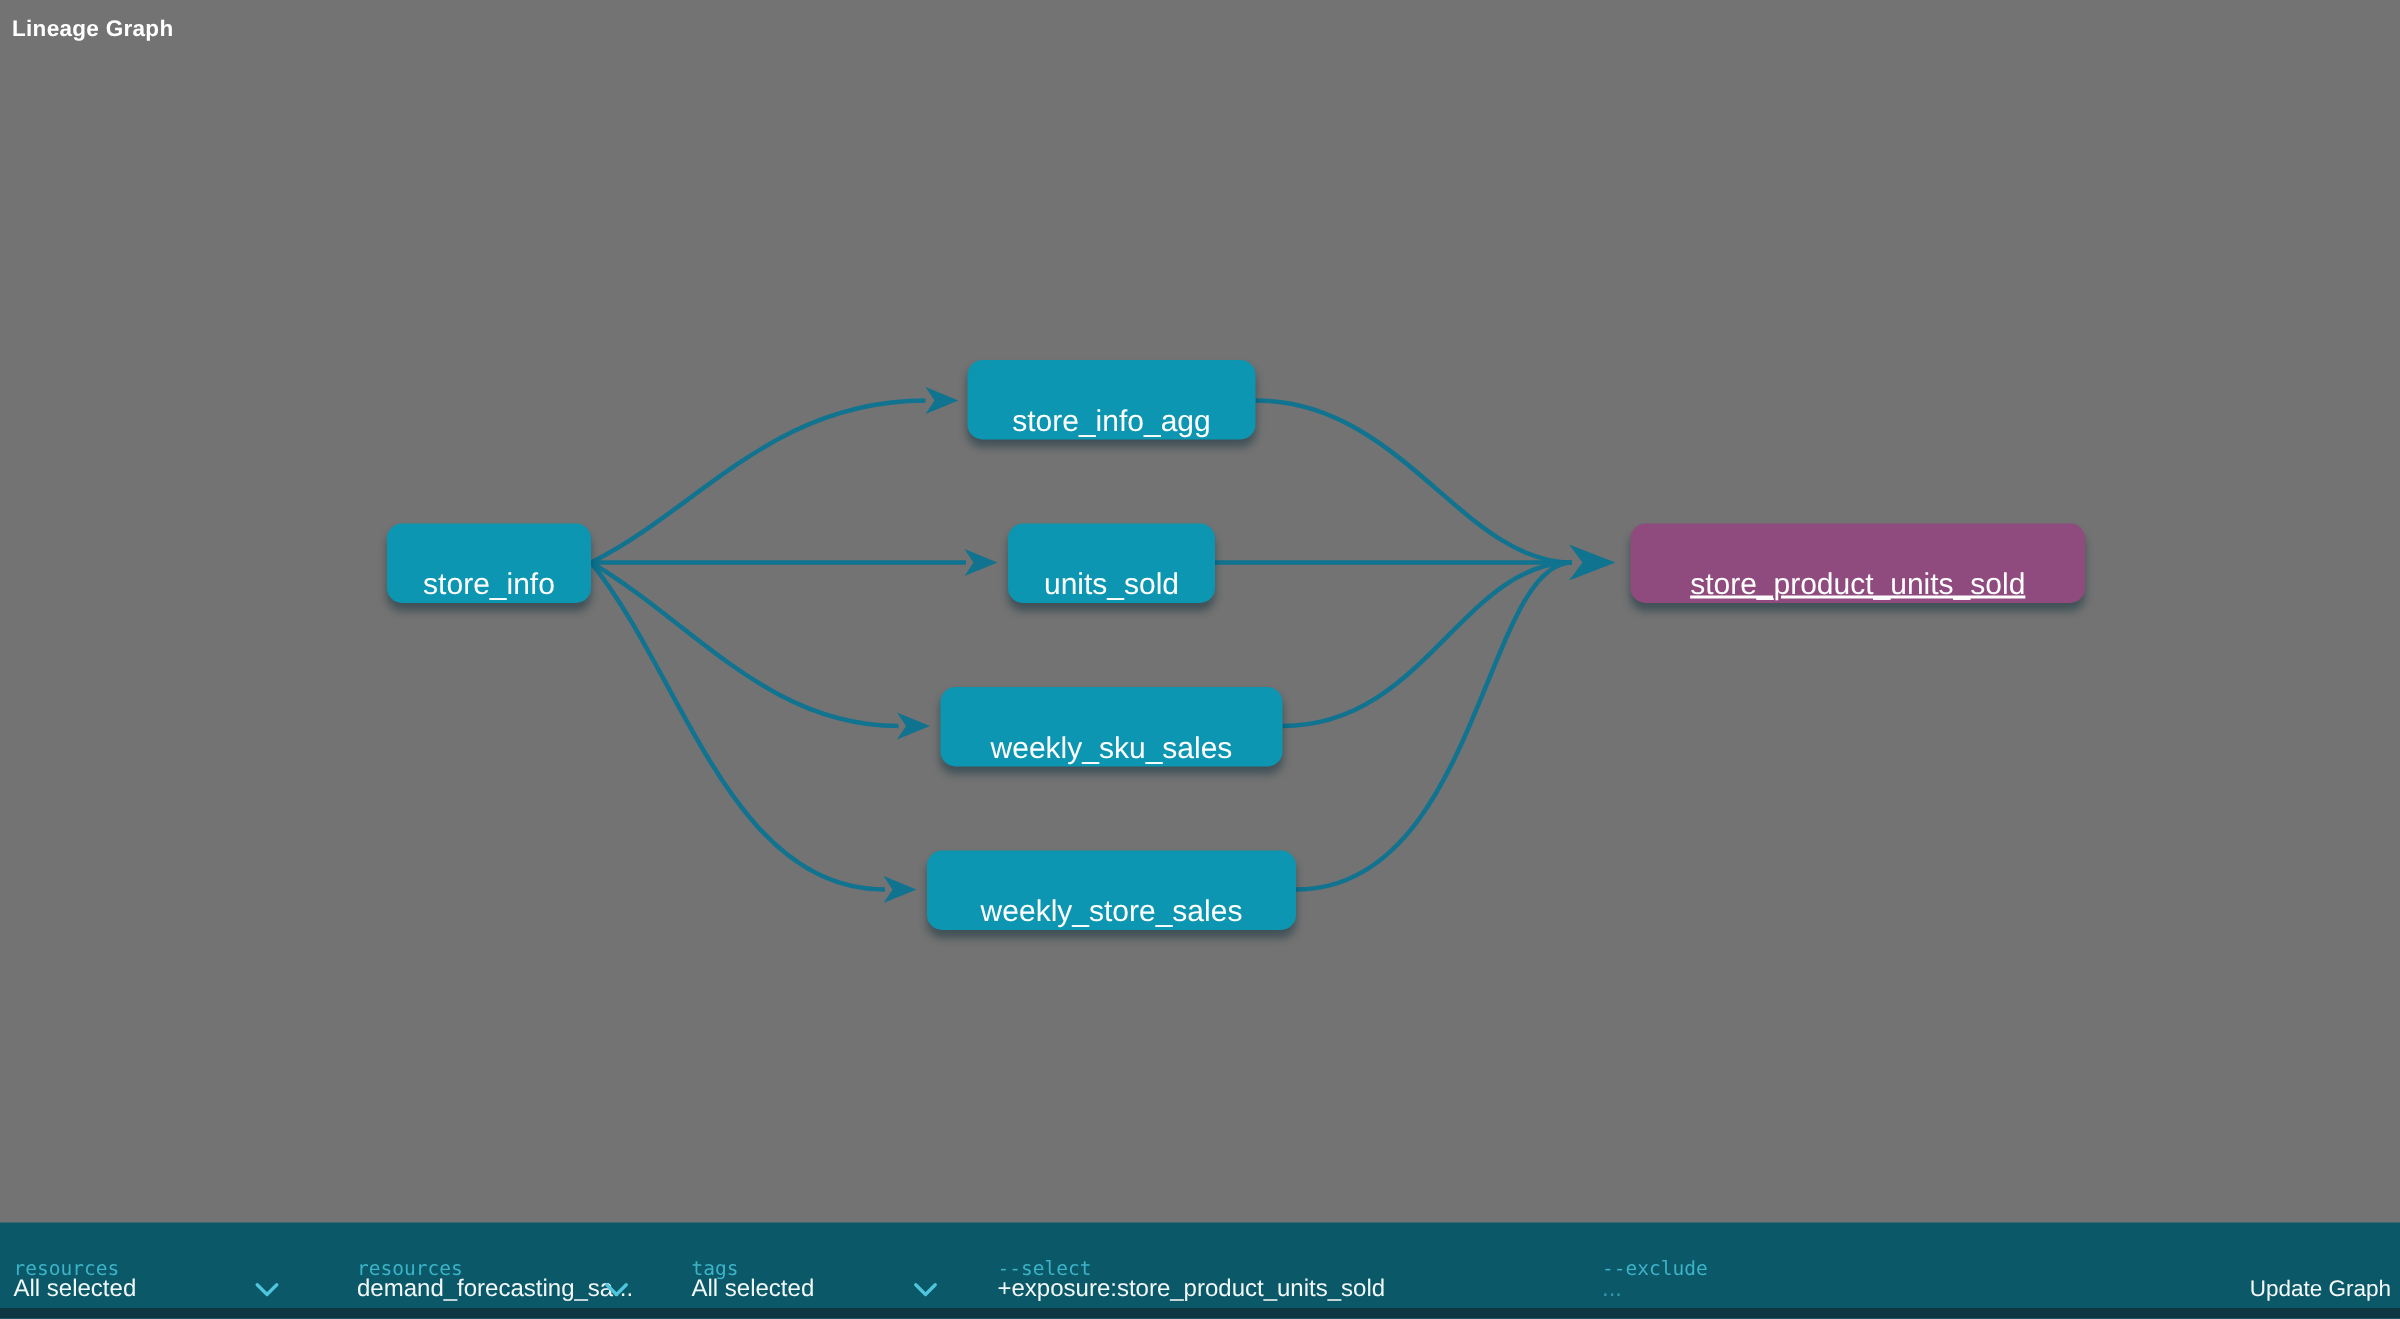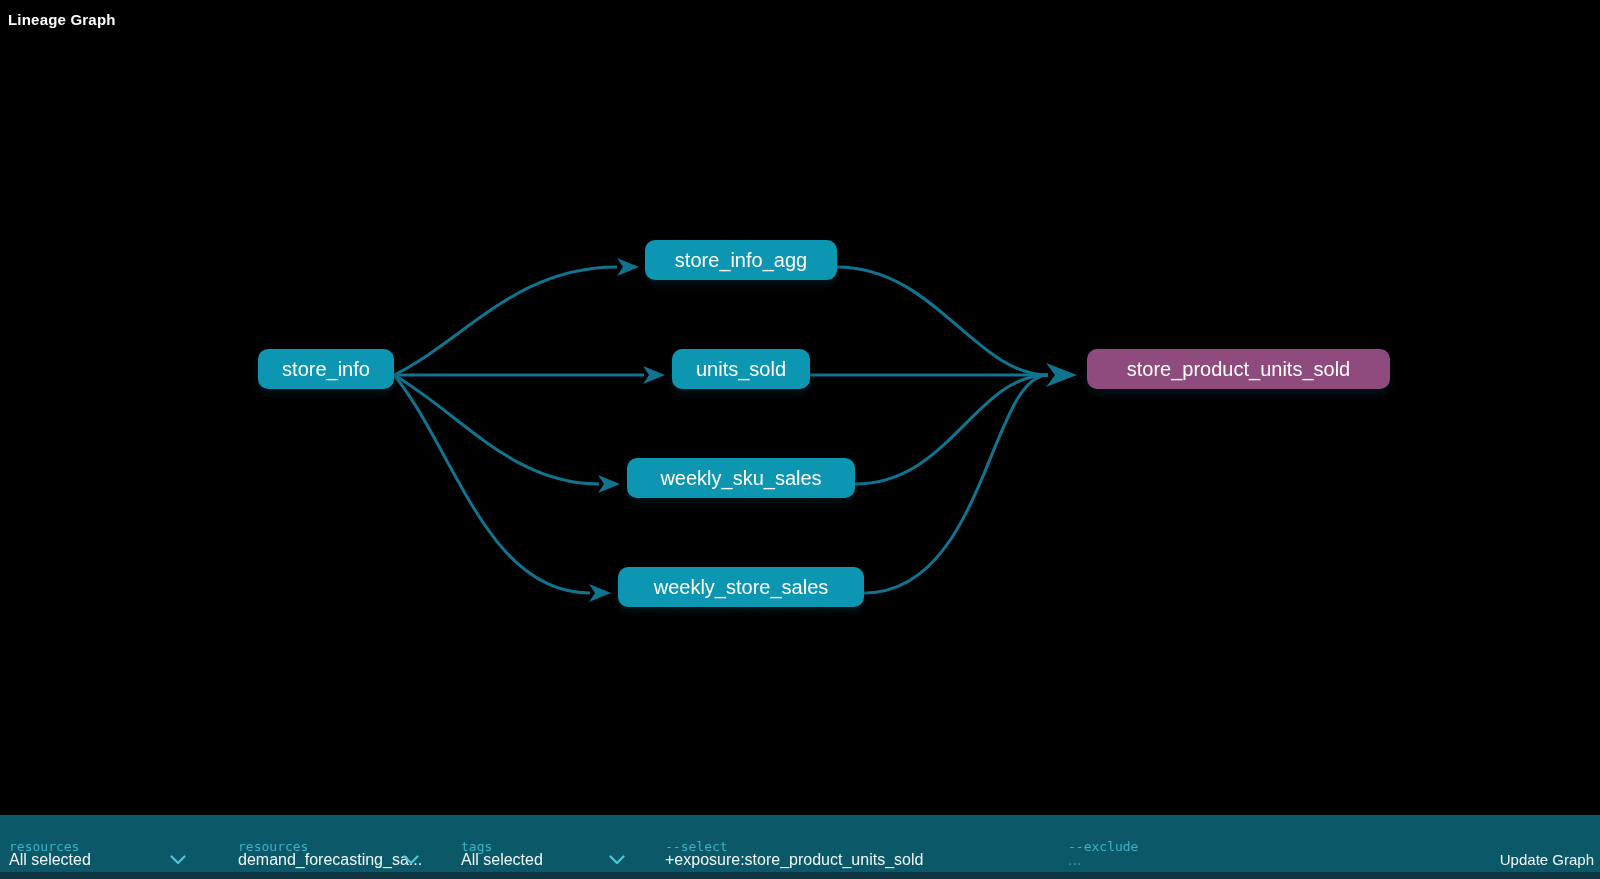--- a/index.html
+++ b/index.html
@@ -5,53 +5,53 @@
   * { margin: 0; padding: 0; box-sizing: border-box; }
   html, body {
     width: 1600px; height: 879px;
     overflow: hidden;
     font-family: "Liberation Sans", sans-serif;
     background: #075d76;
   }
   .canvas {
     position: relative;
     width: 1600px; height: 879px;
-    background: #000000;
+    background: #737373;
   }
   .page-title {
     position: absolute;
     left: 8px; top: 11px;
     color: #ffffff;
     font-size: 15px;
     font-weight: 700;
     letter-spacing: 0.2px;
   }
   svg.edges {
     position: absolute;
     left: 0; top: 0;
     width: 1600px; height: 879px;
     pointer-events: none;
   }
   .edge { fill: none; stroke: #10738f; stroke-width: 3; }
   .arrowhead { fill: #10738f; stroke: none; }
   .node {
     position: absolute;
     display: flex;
-    align-items: center;
+    align-items: flex-end;
     justify-content: center;
-    height: 40px;
+    height: 53px;
     border-radius: 10px;
     color: #ffffff;
     font-size: 20px;
     cursor: pointer;
     box-shadow: 0 5px 6px rgba(2, 40, 54, 0.45);
     white-space: nowrap;
   }
   .node--model { background: #0d96b1; }
-  .node--exposure { background: #8f4b7d; }
+  .node--exposure { background: #8f4b7d; text-decoration: underline; }
 
   .toolbar {
     position: absolute;
     left: 0; top: 815px;
     width: 1600px; height: 64px;
     background: #0a5868;
   }
   .filter-group { position: absolute; top: 0; }
   .filter-label {
     position: absolute;

